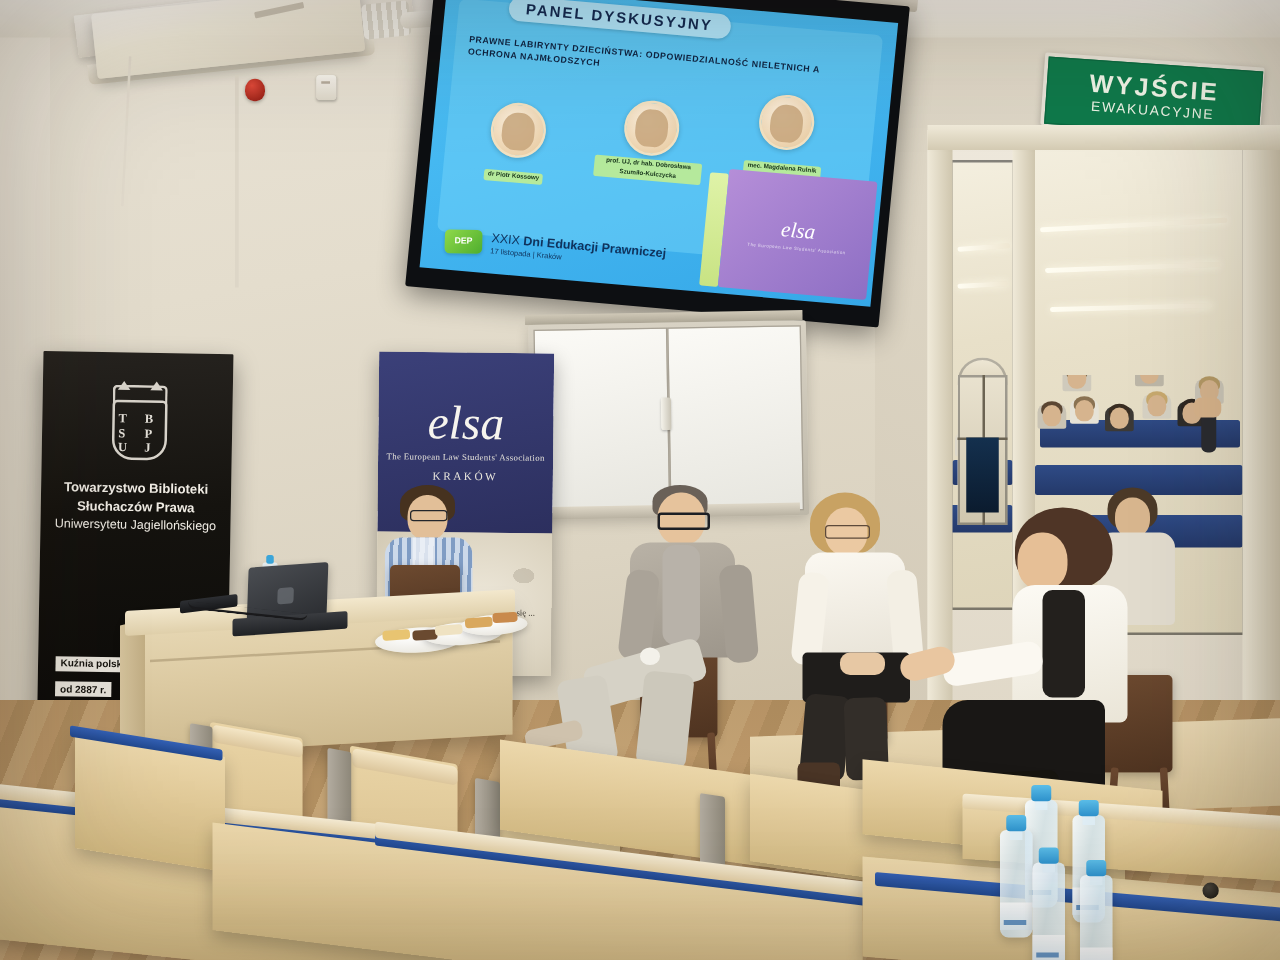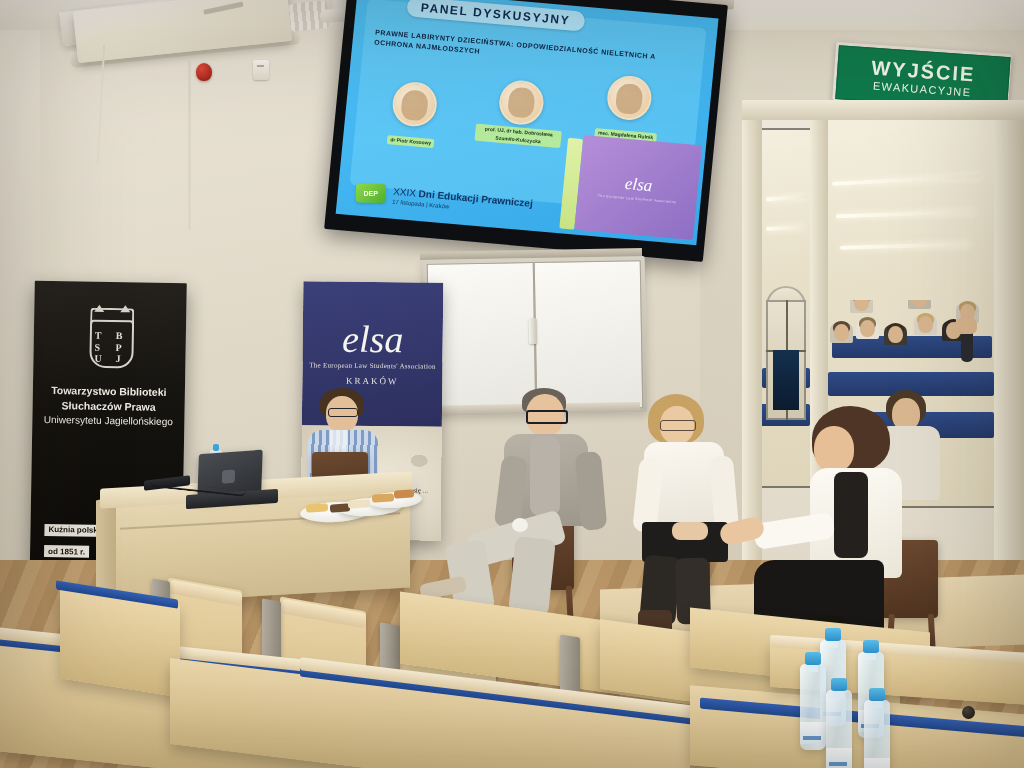--- a/index.html
+++ b/index.html
@@ -466,21 +466,21 @@
       <span class="lt" style="left:11px;top:47px;">U</span>
       <span class="lt" style="left:32px;top:47px;">J</span>
     </div>
     <div class="tbsp-name">
       <div>Towarzystwo Biblioteki</div>
       <div>Słuchaczów Prawa</div>
       <div class="l3">Uniwersytetu Jagiellońskiego</div>
     </div>
     <div class="tbsp-tags">
       <div class="tbsp-tag">Kuźnia polskich prawników</div><br>
-      <div class="tbsp-tag">od 1851 r.</div>
+      <div class="tbsp-tag">od 2887 r.</div>
     </div>
     <div class="tbsp-mail">tbsp@uj.edu.pl</div>
   </div>
 
   <div class="elsa-banner">
     <div class="elsa-top">
       <div class="elsa-logo">elsa</div>
       <div class="elsa-tag">The European Law Students' Association</div>
       <div class="elsa-city">KRAKÓW</div>
     </div>

